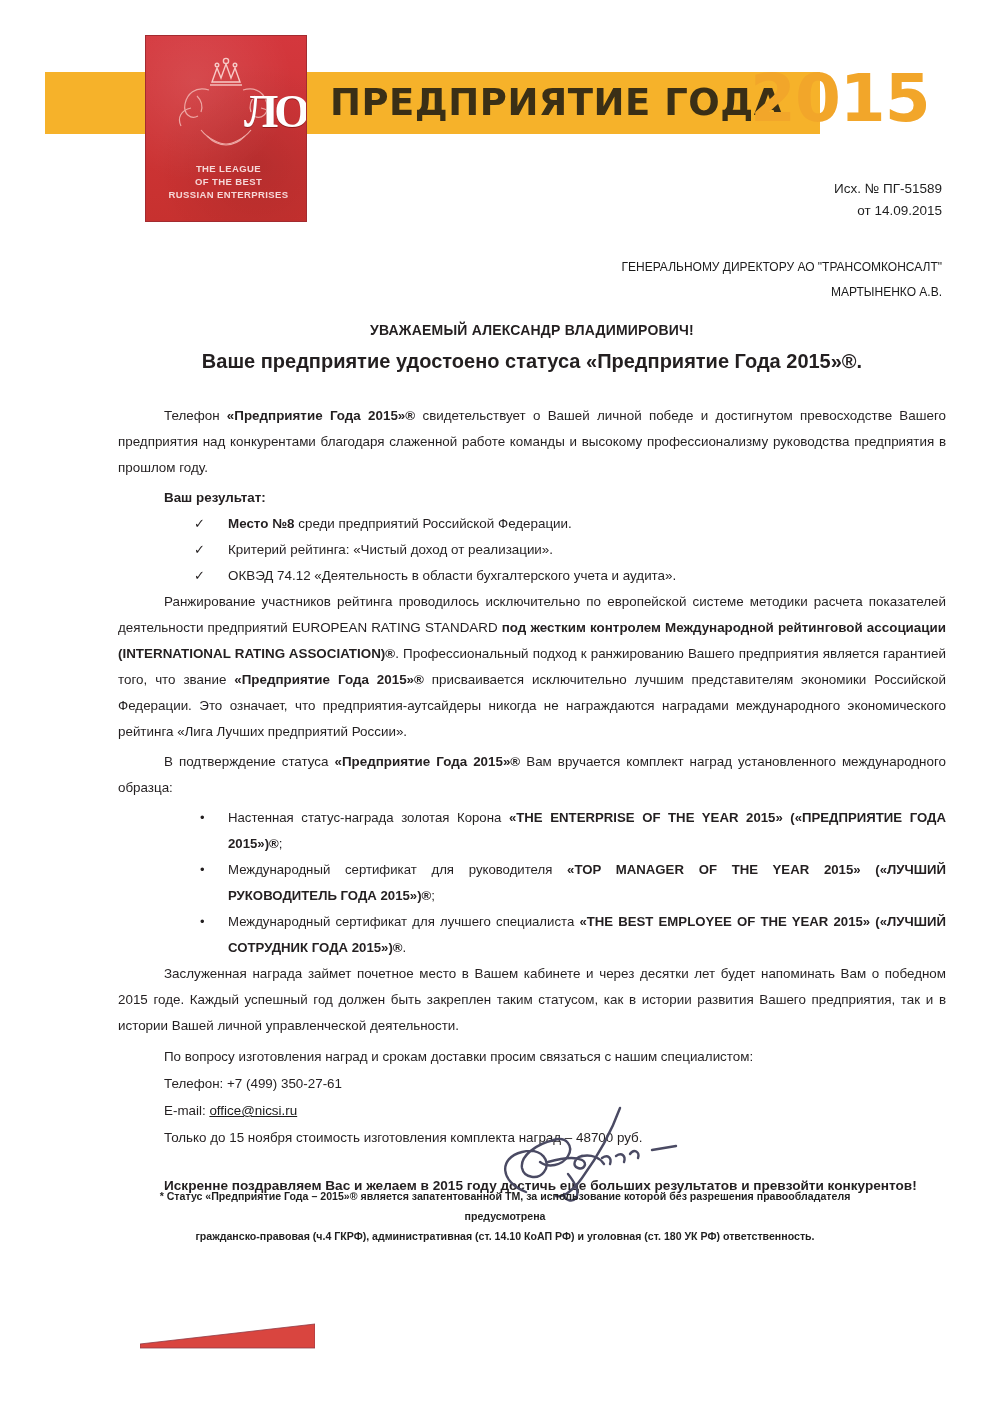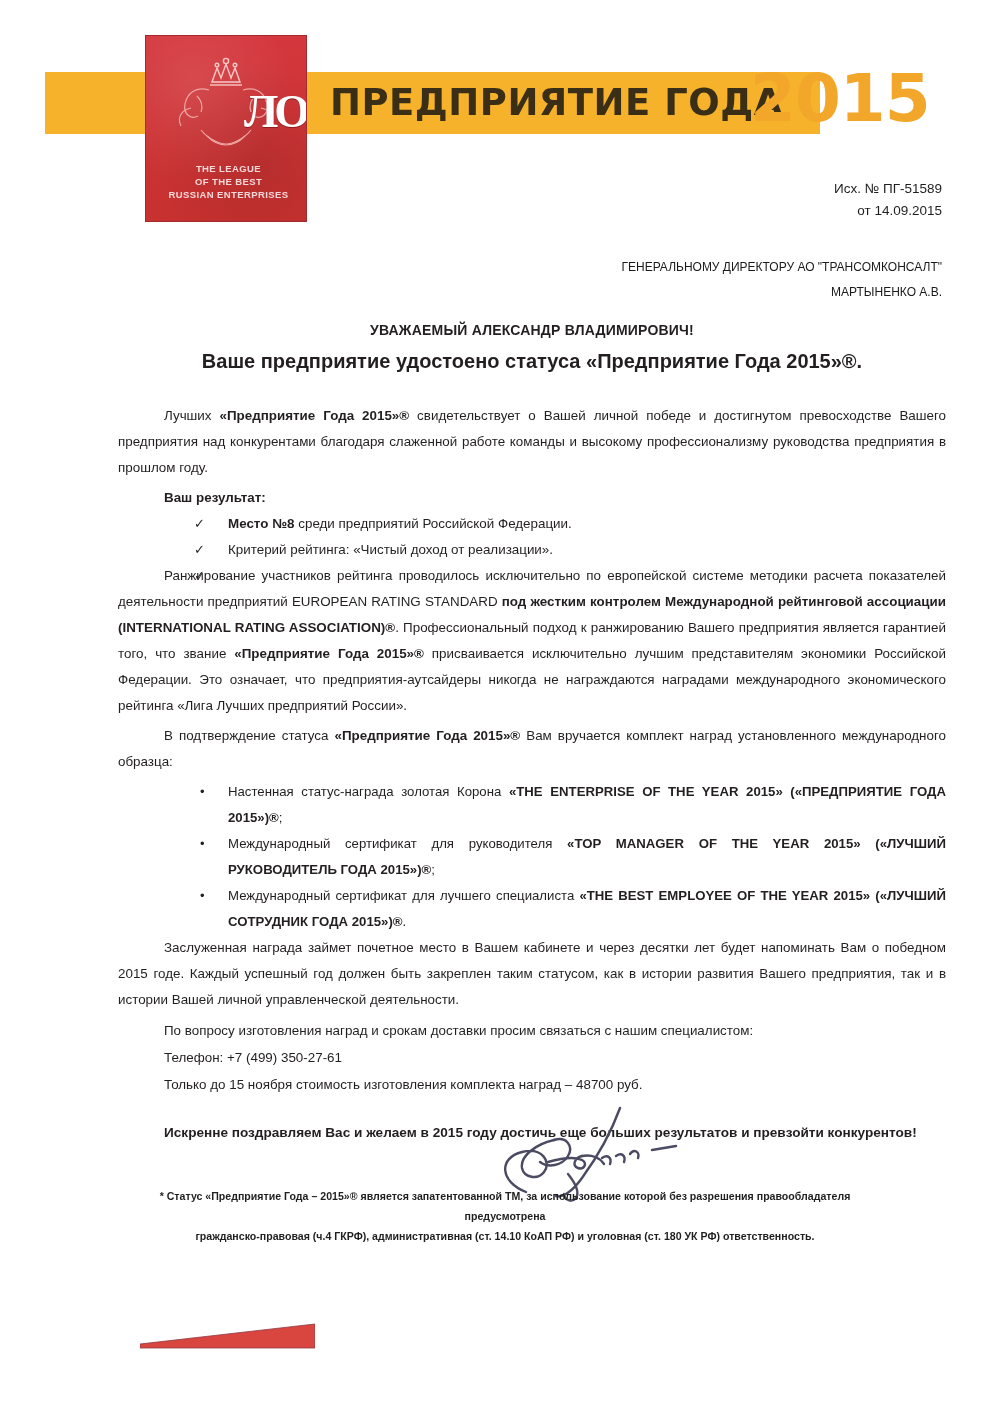--- a/index.html
+++ b/index.html
@@ -312,33 +312,33 @@
   <div class="addressee">
     <div>ГЕНЕРАЛЬНОМУ ДИРЕКТОРУ  АО "ТРАНСОМКОНСАЛТ"</div>
     <div>МАРТЫНЕНКО А.В.</div>
   </div>
 
   <div class="body-wrap">
 
     <div class="salutation">УВАЖАЕМЫЙ  АЛЕКСАНДР ВЛАДИМИРОВИЧ!</div>
     <div class="sub-salutation">Ваше предприятие удостоено статуса «Предприятие Года 2015»®.</div>
 
-    <p class="para"><span>Лучших </span><span class="b">«Предприятие Года 2015»®</span><span> свидетельствует о Вашей личной победе и достигнутом превосходстве Вашего предприятия над конкурентами благодаря слаженной работе команды и высокому профессионализму руководства предприятия в прошлом году.</span></p>
+    <p class="para"><span>Телефон </span><span class="b">«Предприятие Года 2015»®</span><span> свидетельствует о Вашей личной победе и достигнутом превосходстве Вашего предприятия над конкурентами благодаря слаженной работе команды и высокому профессионализму руководства предприятия в прошлом году.</span></p>
 
     <div class="result-label">Ваш результат:</div>
 
     <ul class="checks">
       <li>
         <span class="tick">✓</span><span class="b">Место №8</span><span> среди предприятий Российской Федерации.</span>
       </li>
       <li>
         <span class="tick">✓</span><span>Критерий рейтинга: «Чистый доход от реализации».</span>
       </li>
       <li>
-        <span class="tick">✓</span>
+        <span class="tick">✓</span><span>ОКВЭД 74.12 «Деятельность в области бухгалтерского учета и аудита».</span>
       </li>
     </ul>
 
     <p class="para"><span>Ранжирование участников рейтинга проводилось исключительно по европейской системе методики расчета показателей деятельности предприятий EUROPEAN RATING STANDARD </span><span class="b">под жестким контролем Международной рейтинговой ассоциации (INTERNATIONAL RATING ASSOCIATION)®</span><span>. Профессиональный подход к ранжированию Вашего предприятия является гарантией того, что звание </span><span class="b">«Предприятие Года 2015»®</span><span> присваивается исключительно лучшим представителям экономики Российской Федерации. Это означает, что предприятия-аутсайдеры никогда не награждаются наградами международного экономического рейтинга «Лига Лучших предприятий России».</span></p>
 
     <p class="para"><span>В подтверждение статуса </span><span class="b">«Предприятие Года 2015»®</span><span> Вам вручается комплект наград установленного международного образца:</span></p>
 
     <ul class="bullets">
       <li>
         <span class="dot">•</span><span>Настенная статус-награда золотая Корона </span><span class="b">«THE ENTERPRISE OF THE YEAR 2015» («ПРЕДПРИЯТИЕ ГОДА 2015»)®</span><span>;</span>
@@ -349,20 +349,21 @@
       <li>
         <span class="dot">•</span><span>Международный сертификат для лучшего специалиста </span><span class="b">«THE BEST EMPLOYEE OF THE YEAR 2015» («ЛУЧШИЙ СОТРУДНИК ГОДА 2015»)®</span><span>.</span>
       </li>
     </ul>
 
     <p class="para">Заслуженная награда займет почетное место в Вашем кабинете и через десятки лет будет напоминать Вам о победном 2015 годе. Каждый успешный год должен быть закреплен таким статусом, как в истории развития Вашего предприятия, так и в истории Вашей личной управленческой деятельности.</p>
 
     <div class="contact-block">
       <div>По вопросу изготовления наград и срокам доставки просим связаться с нашим специалистом:</div>
       <div><span>Телефон: </span><span>+7 (499) 350-27-61</span></div>
+      <div><span>E-mail: </span><a class="mail-link" href="#">office@nicsi.ru</a></div>
       <div>Только до 15 ноября стоимость изготовления комплекта наград – 48700 руб.</div>
     </div>
 
     <div class="congrats">Искренне поздравляем Вас и желаем в 2015 году достичь еще больших результатов и превзойти конкурентов!</div>
   </div>
 
 
   <div class="signature-mark">
     <svg width="230" height="105" viewBox="0 0 230 105" aria-hidden="true">
       <g fill="none" stroke="#4a4a63" stroke-width="2.4" stroke-linecap="round">

